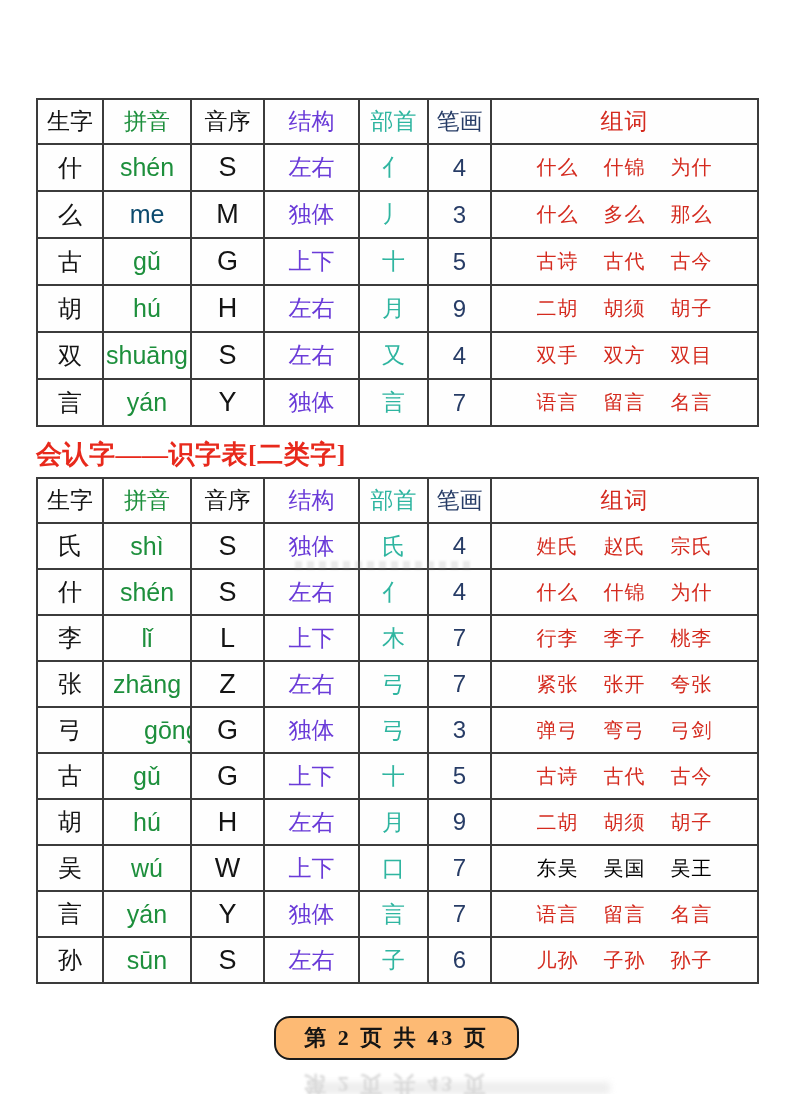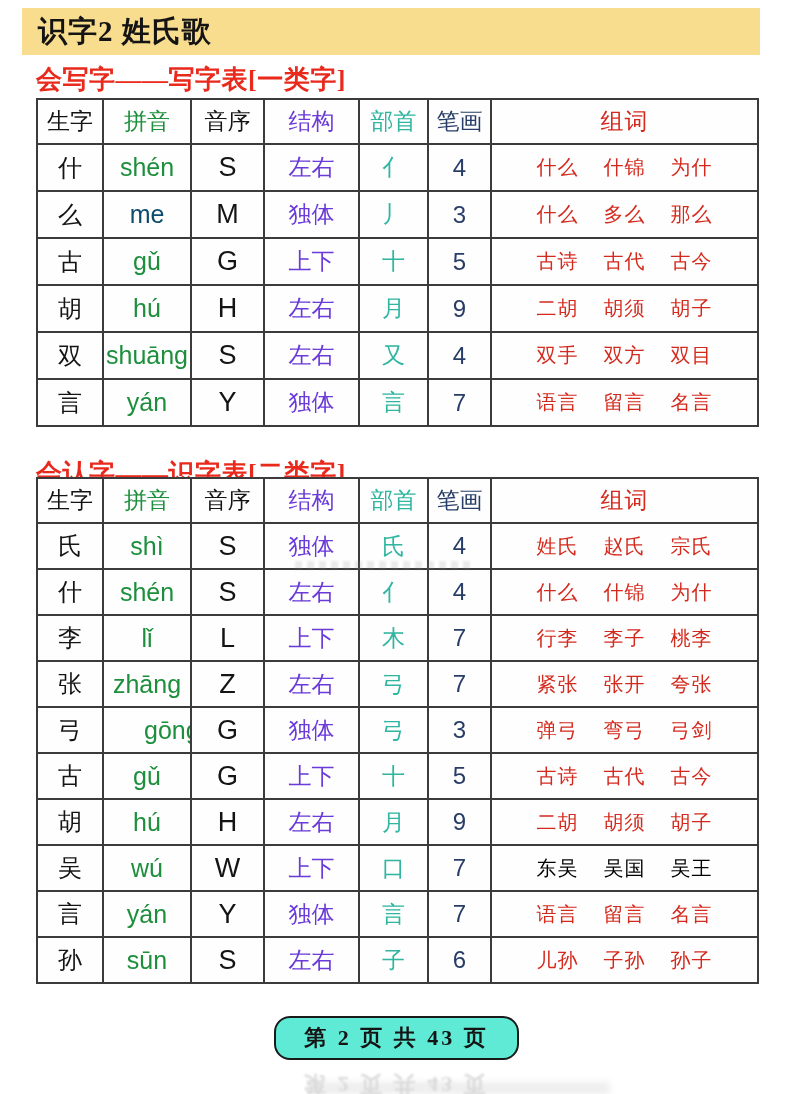--- a/index.html
+++ b/index.html
@@ -34,21 +34,21 @@
   .section-heading {
     position: absolute;
     left: 36px;
     font-size: 26px;
     font-weight: 900;
     color: #e8291c;
     letter-spacing: 0.5px;
     white-space: nowrap;
   }
   #heading1 { top: 62px; }
-  #heading2 { top: 456px; }
+  #heading2 { top: 437px; }
 
   
   table {
     position: absolute;
     left: 36px;
     width: 721px;
     border-collapse: collapse;
     table-layout: fixed;
     background: #fefefe;
   }
@@ -146,25 +146,21 @@
     filter: blur(3px);
     opacity: .45;
     pointer-events: none;
   }
 </style>
 </head>
 <body>
 
 <div class="page">
 
-  <header class="banner" style="background: rgb(249, 221, 142);">
-    <h1>识字2 姓氏歌</h1>
-  </header>
-
-  <h2 class="section-heading" id="heading1" style="color: rgb(232, 41, 28);">会写字——写字表[一类字]</h2>
+
 
   <table id="table1">
       <colgroup>
         <col class="w-char">
         <col class="w-pinyin">
         <col class="w-initial">
         <col class="w-structure">
         <col class="w-radical">
         <col class="w-strokes">
         <col class="w-words">
@@ -351,19 +347,19 @@
           <td class="col-radical" style="color: rgb(47, 181, 160);">子</td>
           <td class="col-strokes" style="color: rgb(39, 60, 102);">6</td>
           <td class="col-words" style="color: rgb(212, 42, 30);">儿孙 子孙 孙子</td>
         </tr>
       </tbody>
     </table>
 
   <div class="watermark"></div>
 
   <div class="footer-wrap">
-    <div class="page-pill" style="background: #5eead4;">第 2 页 共 43 页</div>
+    <div class="page-pill" style="background: #fdba74;">第 2 页 共 43 页</div>
     <div class="page-pill reflection" aria-hidden="true">第 2 页 共 43 页</div>
   </div>
 
   <div class="bottom-ghost"></div>
 
 </div>
 
 </body></html>

